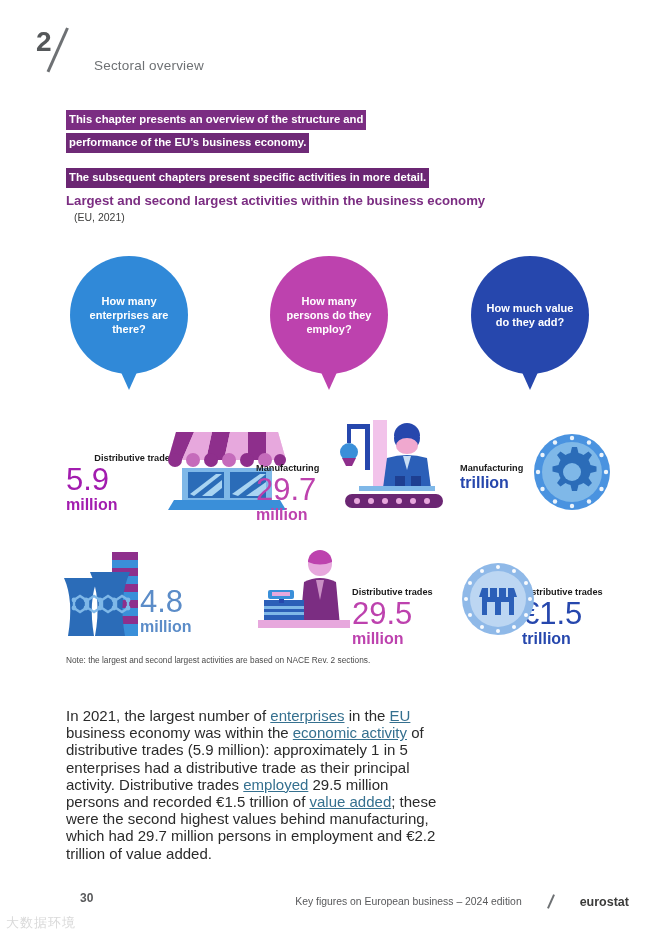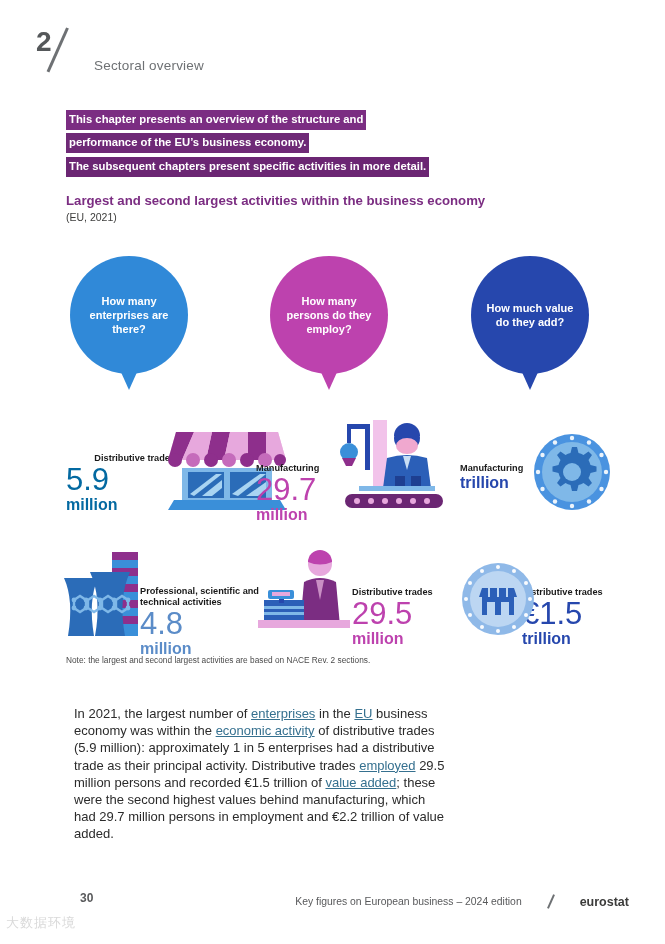--- a/index.html
+++ b/index.html
@@ -37,29 +37,29 @@
     background:#7b2d82;
     color:#ffffff;
     font-weight:bold;
     font-size:11.3px;
     line-height:17px;
     padding:1px 3px 2px 3px;
     margin-bottom:2px;
     white-space:nowrap;
   }
   .intro-line.l2 { background:#6f2a77; }
-  .intro-line.l3 { background:#6b2673; margin-top:2px; }
+  .intro-line.l3 { background:#6b2673; margin-top:13px; }
 
   
   .fig-title {
     position:absolute; left:66px; top:193px;
     font-size:13.2px; font-weight:bold; color:#7b2d82;
   }
   .fig-sub {
-    position:absolute; left:66px; top:211px;
+    position:absolute; left:74px; top:211px;
     font-size:10.5px; color:#3c3c3b;
   }
 
   
   .bubble {
     position:absolute; width:118px; height:118px; border-radius:50%;
     display:flex; align-items:center; justify-content:center;
     color:#fff; font-weight:bold; font-size:11px; line-height:14px;
     text-align:center;
   }
@@ -77,21 +77,21 @@
   .bubble.b3 { left:471px; top:256px; background:#2647ad; color:#2647ad; }
   .bubble.b1 .btxt, .bubble.b2 .btxt, .bubble.b3 .btxt { color:#ffffff; }
 
   
   .stat { position:absolute;margin-top:29px; }
   .stat .cat {
     font-size:9.2px; font-weight:bold; color:#1a1a1a; line-height:11px;
   }
   .stat .big { font-size:31px; line-height:32px; font-weight:normal; }
   .stat .unit { font-size:16px; line-height:18px; font-weight:bold; }
-  .c-blue  { color:#0369a1; }
+  .c-blue  { color:#a21caf; }
   .c-pink  { color:#bd42ae; }
   .c-navy  { color:#2647ad; }
   .c-steel { color:#5b8cc8; }
 
   
   .s1 { left:66px;  top:424px; width:115px; text-align:left; }
   .s1 .cat { text-align:right; padding-right:6px; }
   .s2 { left:256px; top:434px; width:100px; }
   .s3 { left:460px; top:434px; width:95px; }
   
@@ -112,22 +112,22 @@
   .note {
     position:absolute; left:66px; top:654px;
     font-size:8.3px; color:#4a4a4a; line-height:12.5px;
     font-style:normal;
   }
   .note .src { font-style:italic; }
   .note a { color:#4a7ba6; text-decoration:underline; font-style:italic; }
 
   
   .body-text {
-    position:absolute; left:74px; top:692px; width:372px;
-    font-size:13px; line-height:17.2px; color:#2b2b2b;
+    position:absolute; left:66px; top:692px; width:372px;
+    font-size:15px; line-height:17.2px; color:#2b2b2b;
   }
   .body-text a { color:#35708f; text-decoration:underline; }
   .page-num {
     position:absolute; left:80px; top:891px;
     font-size:12px; font-weight:bold; color:#58595b;
   }
   .foot-right {
     position:absolute; right:36px; top:894px;
     font-size:10.4px; color:#58595b;
     display:flex; align-items:center; gap:24px;
@@ -275,21 +275,20 @@
         <circle cx="5" cy="39" r="2.2"></circle>
       <circle cx="9.5" cy="22" r="2.2"></circle>
         <circle cx="22" cy="9.5" r="2.2"></circle>
     </g>
     <path d="M39,14 l5,0 l1.5,6 a20,20 0 0 1 5,2 l5,-3.5 l3.5,3.5 l-3.5,5 a20,20 0 0 1 2,5 l6,1.5 l0,5 l-6,1.5 a20,20 0 0 1 -2,5 l3.5,5 l-3.5,3.5 l-5,-3.5 a20,20 0 0 1 -5,2 l-1.5,6 l-5,0 l-1.5,-6 a20,20 0 0 1 -5,-2 l-5,3.5 l-3.5,-3.5 l3.5,-5 a20,20 0 0 1 -2,-5 l-6,-1.5 l0,-5 l6,-1.5 a20,20 0 0 1 2,-5 l-3.5,-5 l3.5,-3.5 l5,3.5 a20,20 0 0 1 5,-2 z" fill="#2b6cb8"></path>
     <circle cx="39" cy="39" r="9" fill="#7fb8e8"></circle>
   </svg>
 </div>
 
 <div class="stat s4">
-  <div class="cat">Professional, scientific and technical activities</div>
   <div class="big c-steel">4.8</div>
   <div class="unit c-steel">million</div>
 </div>
 
 <div class="illus i-chem">
   <svg width="86" height="92" viewBox="0 0 86 92">
 
     <g>
       <rect x="50" y="4" width="26" height="84" fill="#3a8fd9"></rect>
       <rect x="50" y="4" width="26" height="8" fill="#8e2f8c"></rect>

